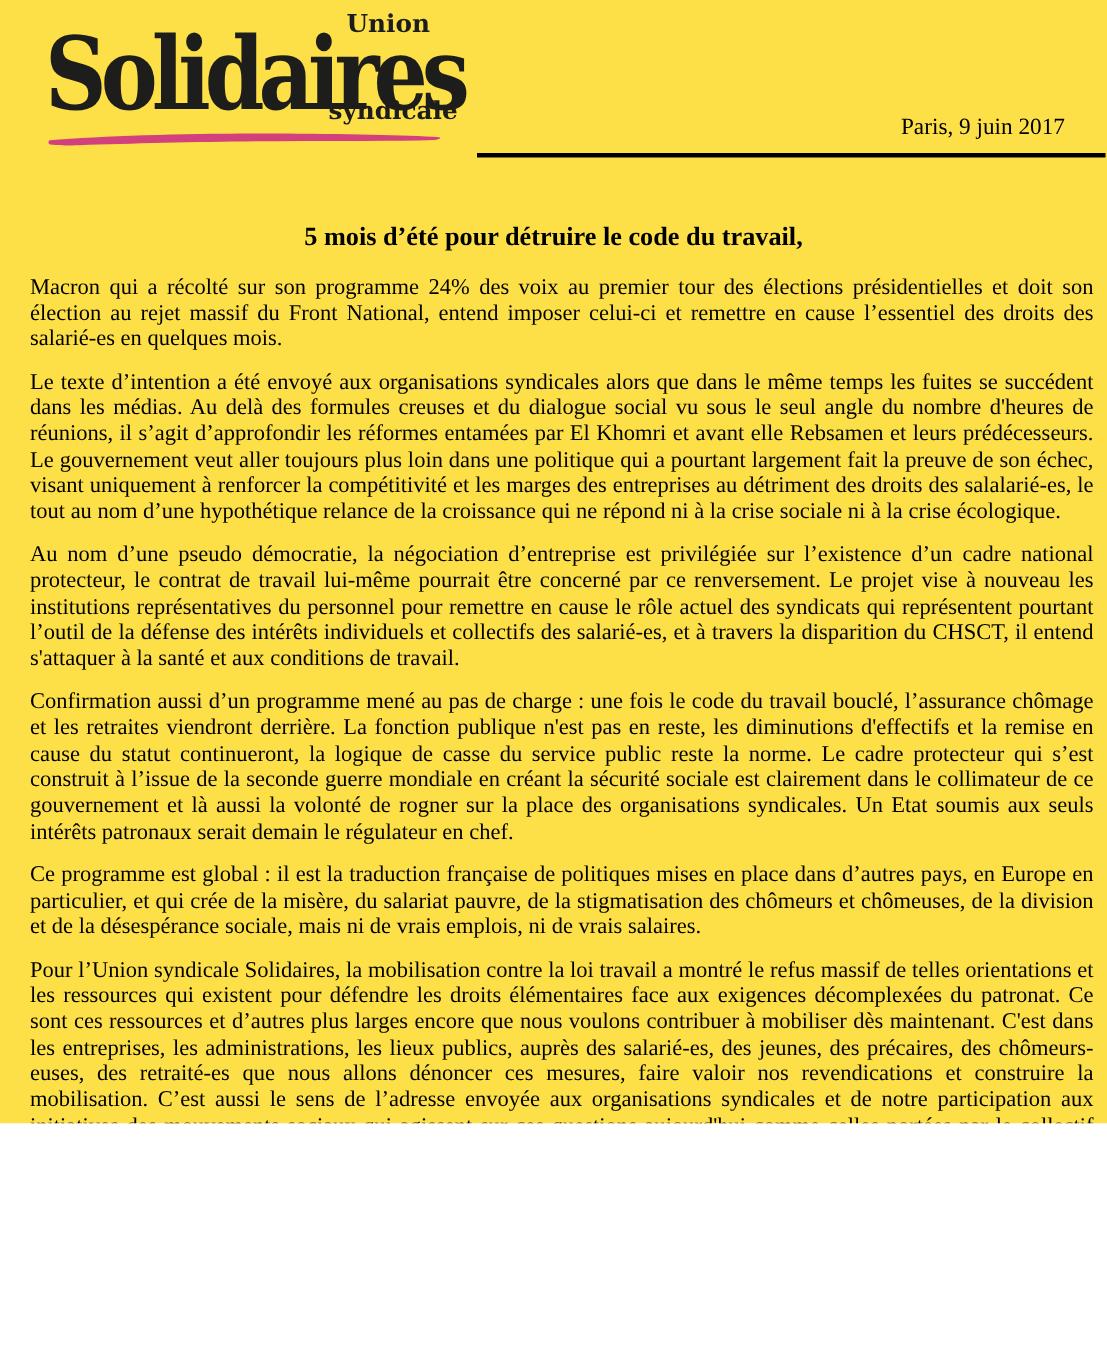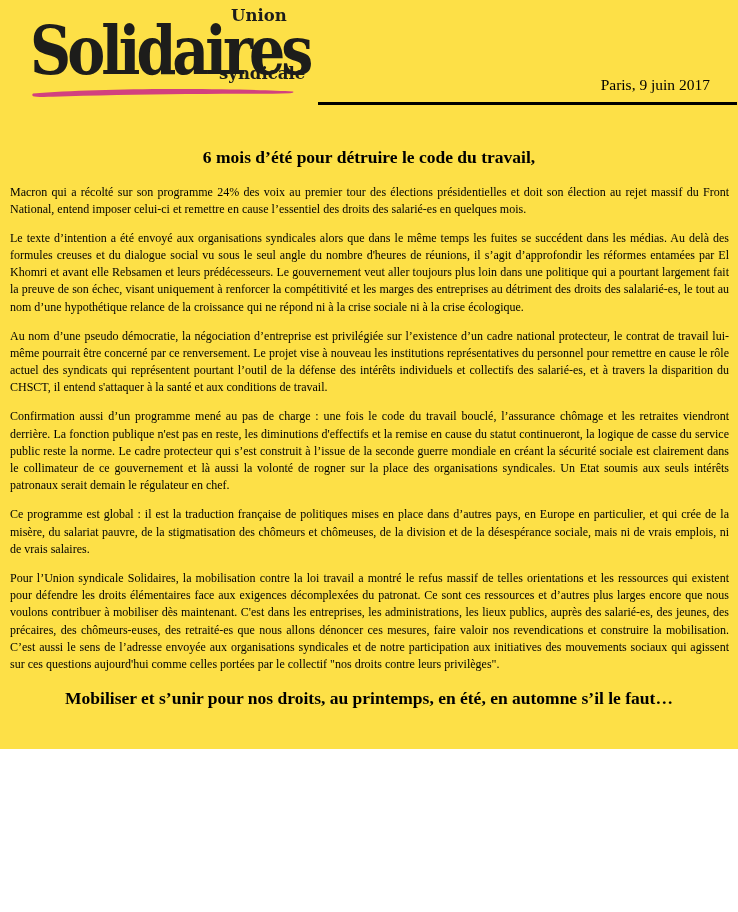--- a/index.html
+++ b/index.html
@@ -52,22 +52,22 @@
   }
   
   .title{
     margin:0;padding:146px 20px 0 20px;
     text-align:center;
     font-size:17.5px;font-weight:bold;line-height:22.5px;
   }
   .title .title-line{display:block;}
   
   .body{
-    padding:15px 9px 0 10px;
-    font-size:12px;line-height:17.3px;
+    padding:15px 9px 0 20px;
+    font-size:15px;line-height:17.3px;
     text-align:justify;
   }
   .body p{margin:0 0 11.5px 0;}
   
   .closing{
     margin-top:15px;
     text-align:center;
     font-size:17.5px;font-weight:bold;
   }
 </style>
@@ -85,21 +85,21 @@
       <div class="logo-wordmark">Solidaires</div>
       <svg class="logo-underline" viewBox="0 0 264 13" preserveAspectRatio="none" aria-hidden="true">
         <path d="M2 7.5 C 40 4.5, 95 2.8, 150 3 C 200 3.2, 240 4, 262 5.5 C 263 6.2, 262 7, 259 7.3 C 230 8.2, 195 7.8, 155 8.1 C 110 8.4, 60 9.6, 22 10.8 C 12 11.1, 4 11, 2 10.2 C 1 9.3, 1 8.3, 2 7.5 Z"></path>
       </svg>
     </div>
     <div class="date">Paris, 9 juin 2017</div>
     <div class="header-rule"></div>
   </header>
 
   <h1 class="title">
-    <span class="title-line">6 mois d’été pour détruire le code du travail,</span>
+    <span class="title-line">5 mois d’été pour détruire le code du travail,</span>
   </h1>
 
   <main class="body">
     <p>Macron qui a récolté sur son programme 24% des voix au premier tour des élections présidentielles et doit son élection au rejet massif du Front National, entend imposer celui-ci et remettre en cause l’essentiel des droits des salarié-es en quelques mois.</p>
     <p>Le texte d’intention a été envoyé aux organisations syndicales alors que dans le même temps les fuites se succédent dans les médias. Au delà des formules creuses et du dialogue social vu sous le seul angle du nombre d'heures de réunions, il s’agit d’approfondir les réformes entamées par El Khomri et avant elle Rebsamen et leurs prédécesseurs. Le gouvernement veut aller toujours plus loin dans une politique qui a pourtant largement fait la preuve de son échec, visant uniquement à renforcer la compétitivité et les marges des entreprises au détriment des droits des salalarié-es, le tout au nom d’une hypothétique relance de la croissance qui ne répond ni à la crise sociale ni à la crise écologique.</p>
     <p>Au nom d’une pseudo démocratie, la négociation d’entreprise est privilégiée sur l’existence d’un cadre national protecteur, le contrat de travail lui-même pourrait être concerné par ce renversement. Le projet vise à nouveau les institutions représentatives du personnel pour remettre en cause le rôle actuel des syndicats qui représentent pourtant l’outil de la défense des intérêts individuels et collectifs des salarié-es, et à travers la disparition du CHSCT, il entend s'attaquer à la santé et aux conditions de travail.</p>
     <p>Confirmation aussi d’un programme mené au pas de charge : une fois le code du travail bouclé, l’assurance chômage et les retraites viendront derrière. La fonction publique n'est pas en reste, les diminutions d'effectifs et la remise en cause du statut continueront, la logique de casse du service public reste la norme. Le cadre protecteur qui s’est construit à l’issue de la seconde guerre mondiale en créant la sécurité sociale est clairement dans le collimateur de ce gouvernement et là aussi la volonté de rogner sur la place des organisations syndicales. Un Etat soumis aux seuls intérêts patronaux serait demain le régulateur en chef.</p>
     <p>Ce programme est global : il est la traduction française de politiques mises en place dans d’autres pays, en Europe en particulier, et qui crée de la misère, du salariat pauvre, de la stigmatisation des chômeurs et chômeuses, de la division et de la désespérance sociale, mais ni de vrais emplois, ni de vrais salaires.</p>
     <p>Pour l’Union syndicale Solidaires, la mobilisation contre la loi travail a montré le refus massif de telles orientations et les ressources qui existent pour défendre les droits élémentaires face aux exigences décomplexées du patronat. Ce sont ces ressources et d’autres plus larges encore que nous voulons contribuer à mobiliser dès maintenant. C'est dans les entreprises, les administrations, les lieux publics, auprès des salarié-es, des jeunes, des précaires, des chômeurs-euses, des retraité-es que nous allons dénoncer ces mesures, faire valoir nos revendications et construire la mobilisation. C’est aussi le sens de l’adresse envoyée aux organisations syndicales et de notre participation aux initiatives des mouvements sociaux qui agissent sur ces questions aujourd'hui comme celles portées par le collectif "nos droits contre leurs privilèges".</p>
   </main>

